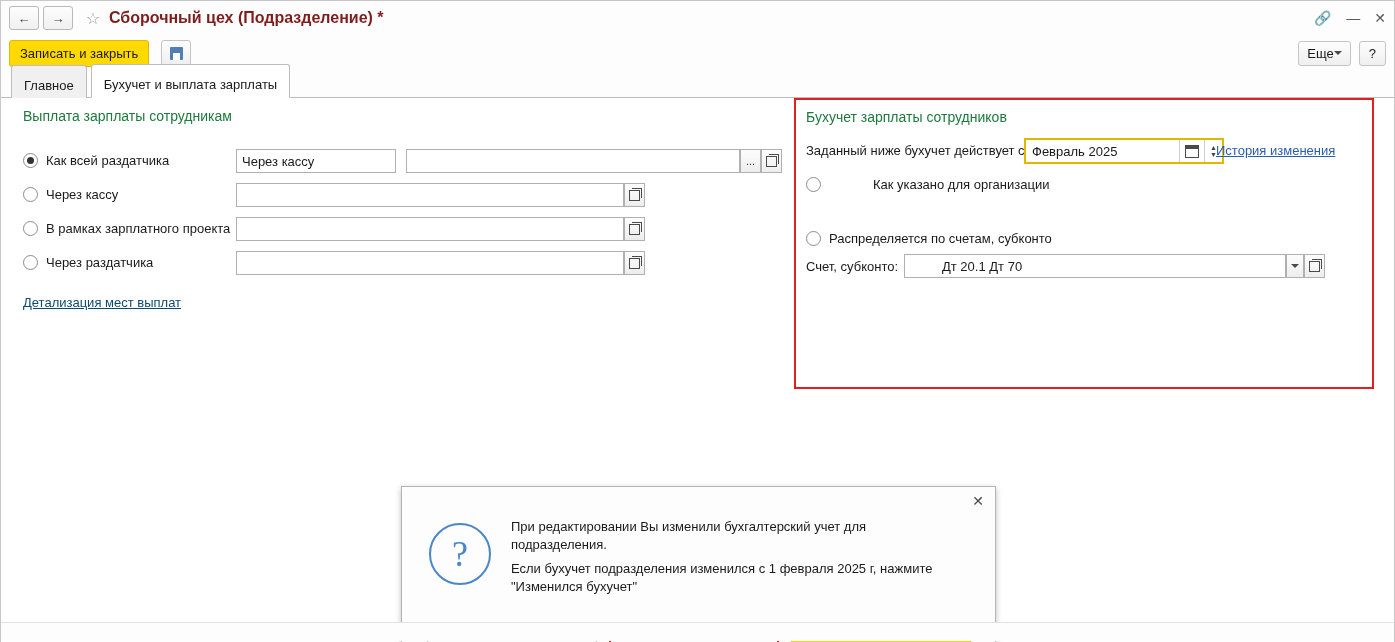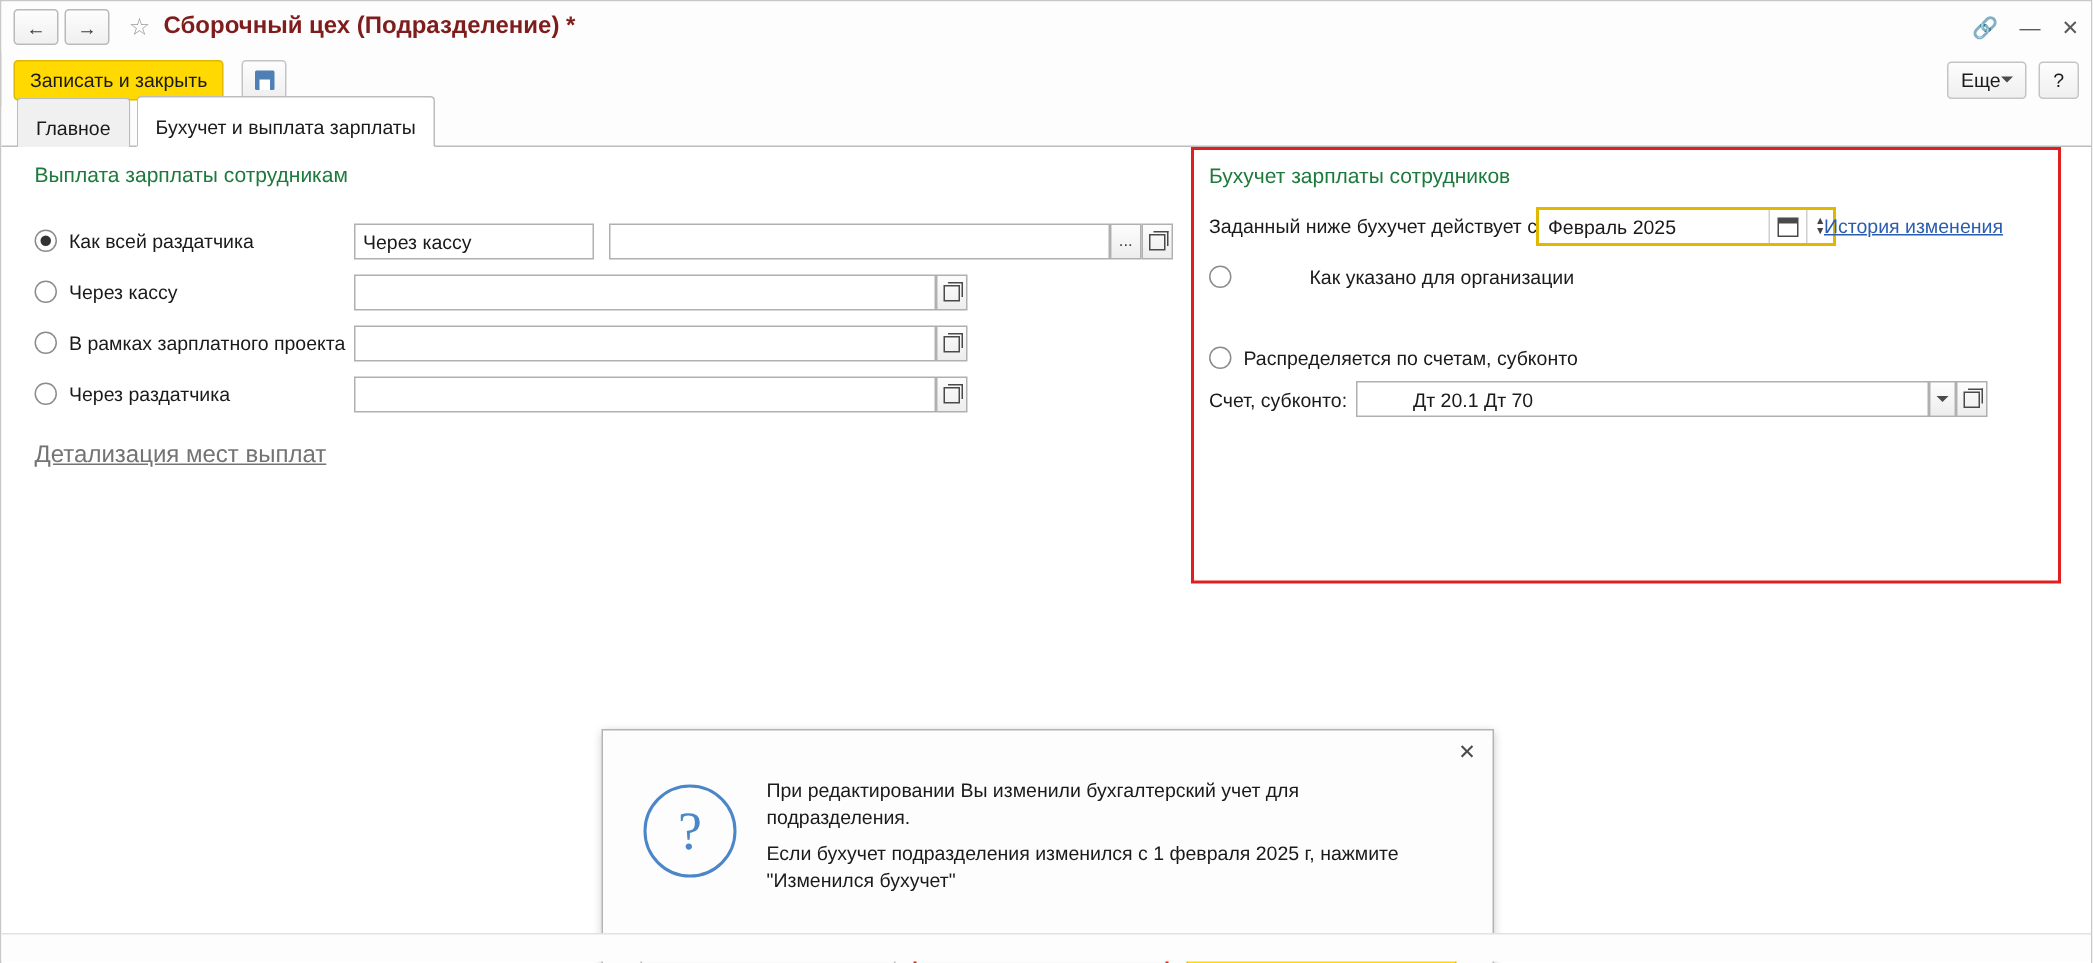--- a/index.html
+++ b/index.html
@@ -261,22 +261,22 @@
     content: "";
     position: absolute;
     left: 2px; top: -3px;
     width: 9px; height: 9px;
     border: 1px solid #4a4a4a;
     border-left: none;
     border-bottom: none;
   }
   .link-green {
     position: absolute;
-    color: #737373;
-    font-size: 16px;
+    color: #0c4a6e;
+    font-size: 13px;
     text-decoration: underline;
     cursor: pointer;
   }
 
   
   .right-panel {
     position: absolute;
     left: 793px;
     top: 0px;
     width: 580px;

